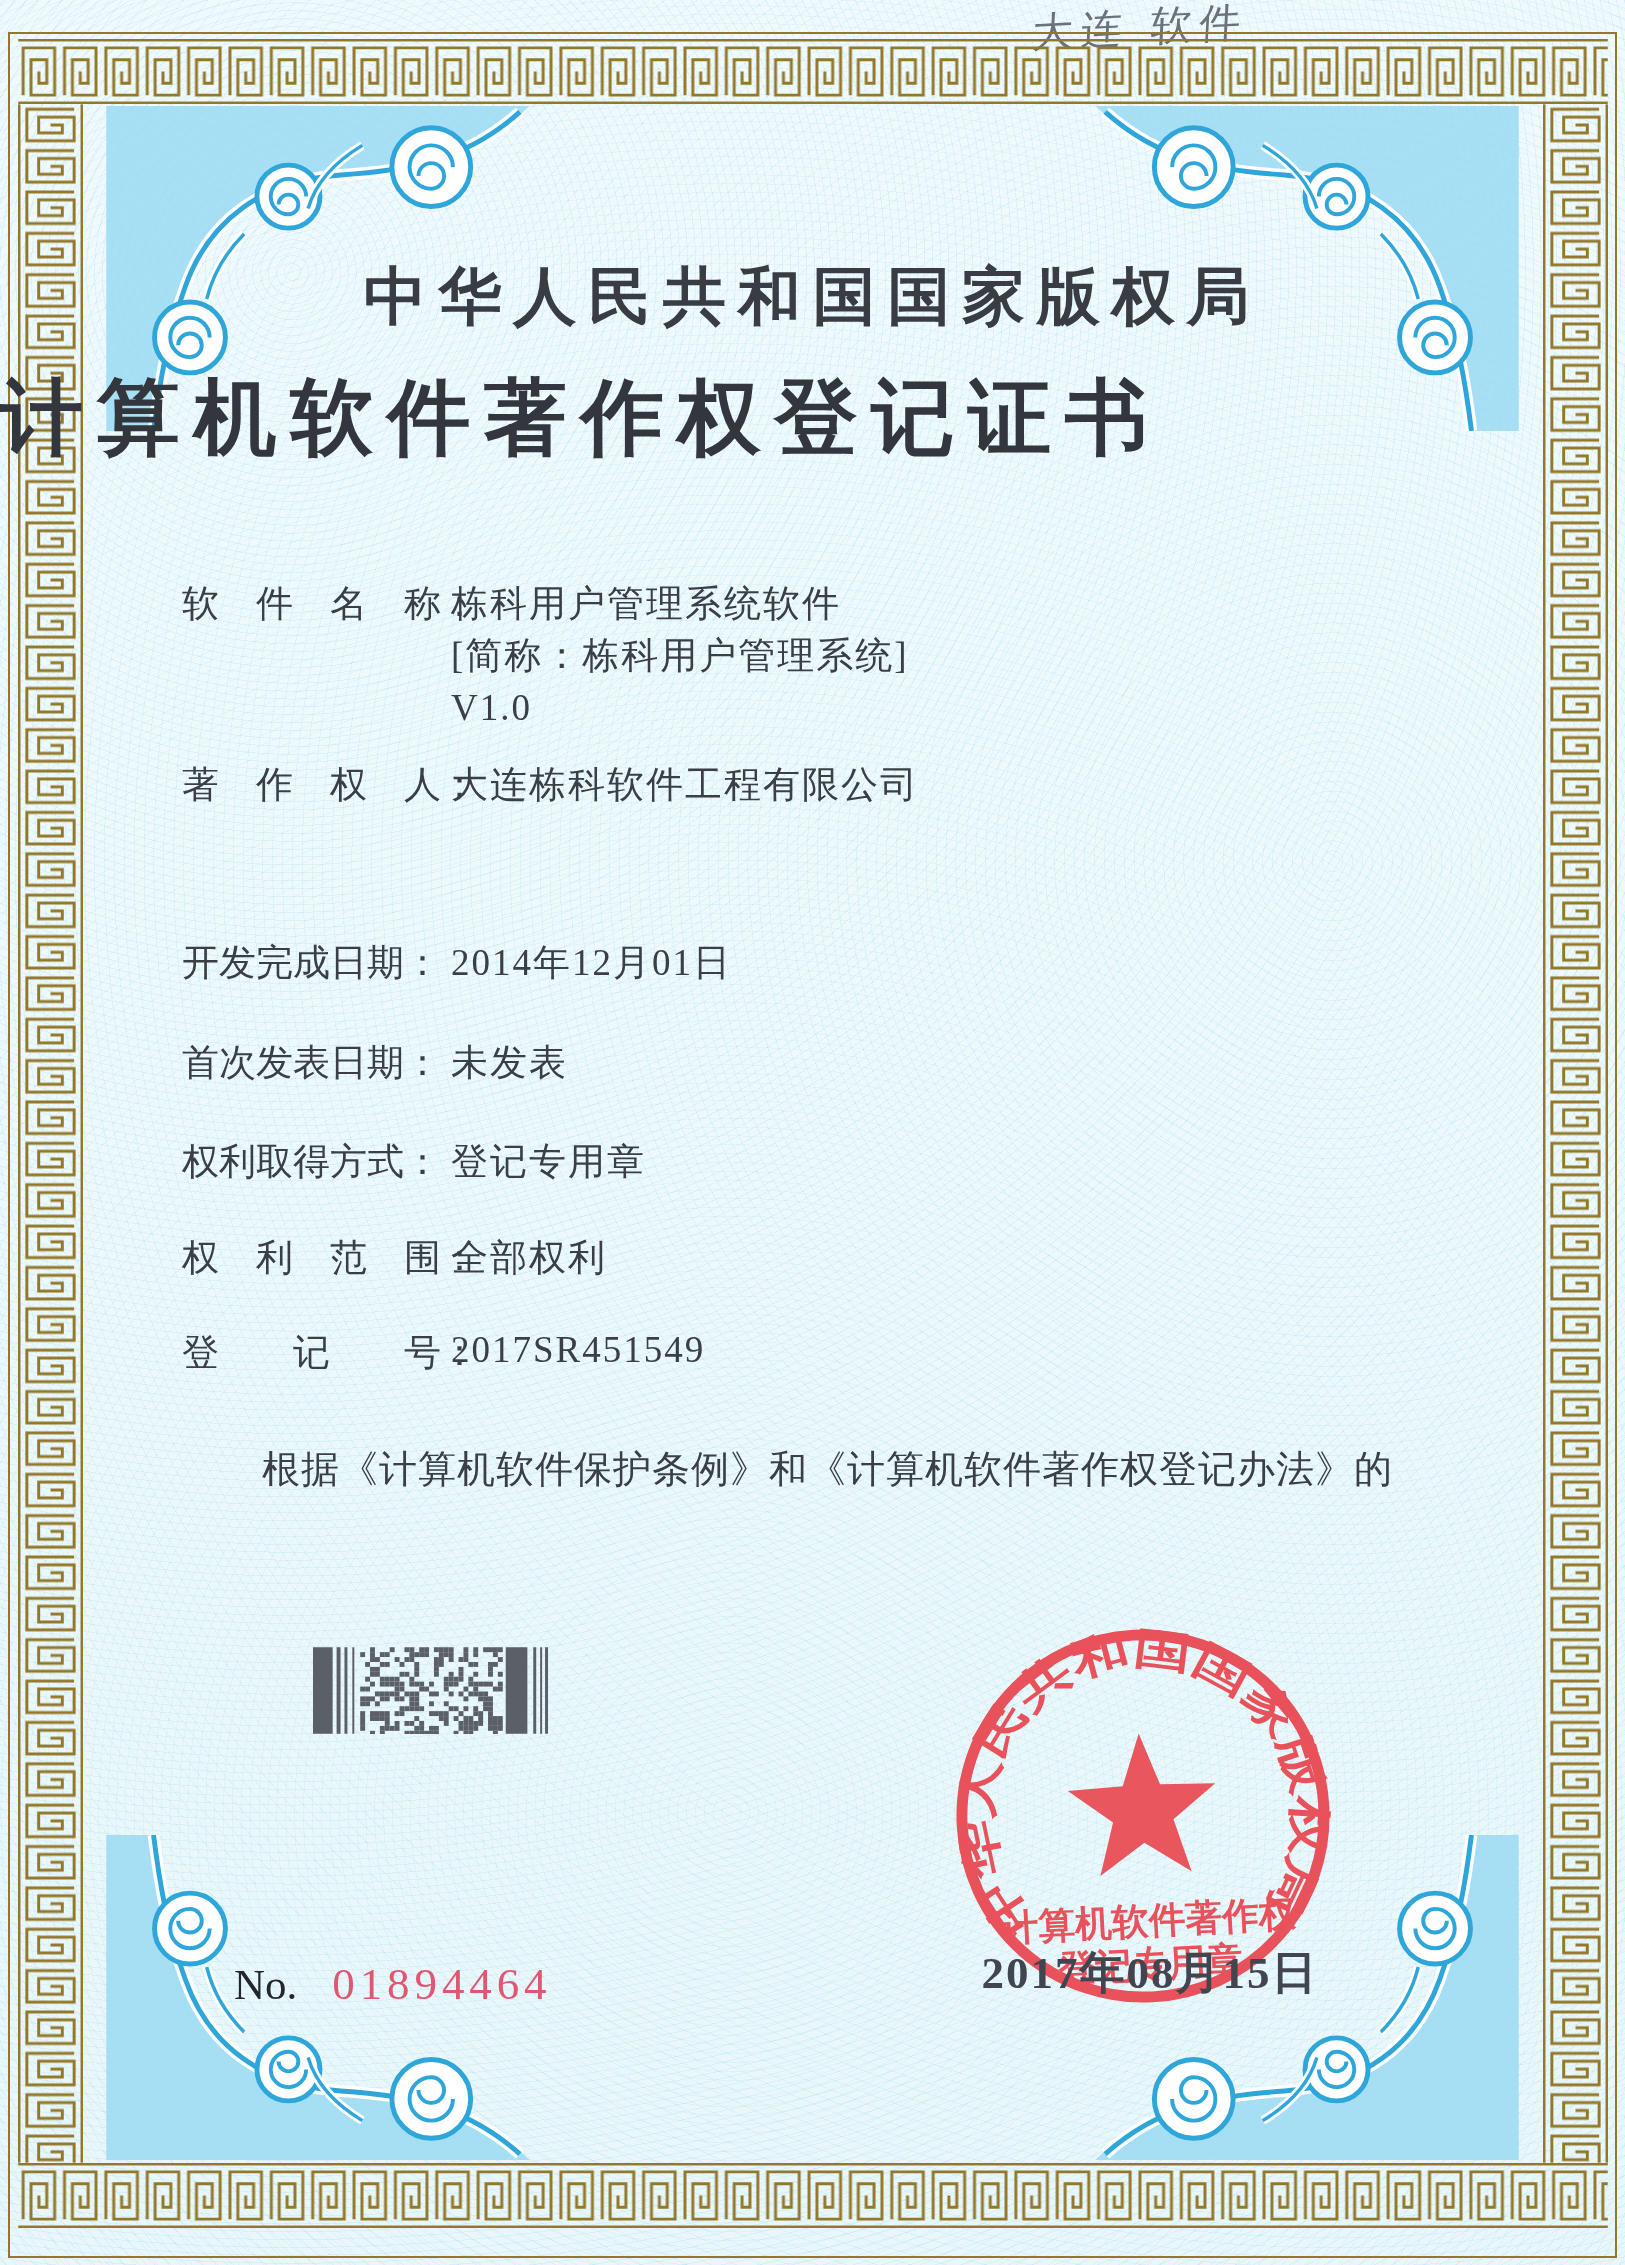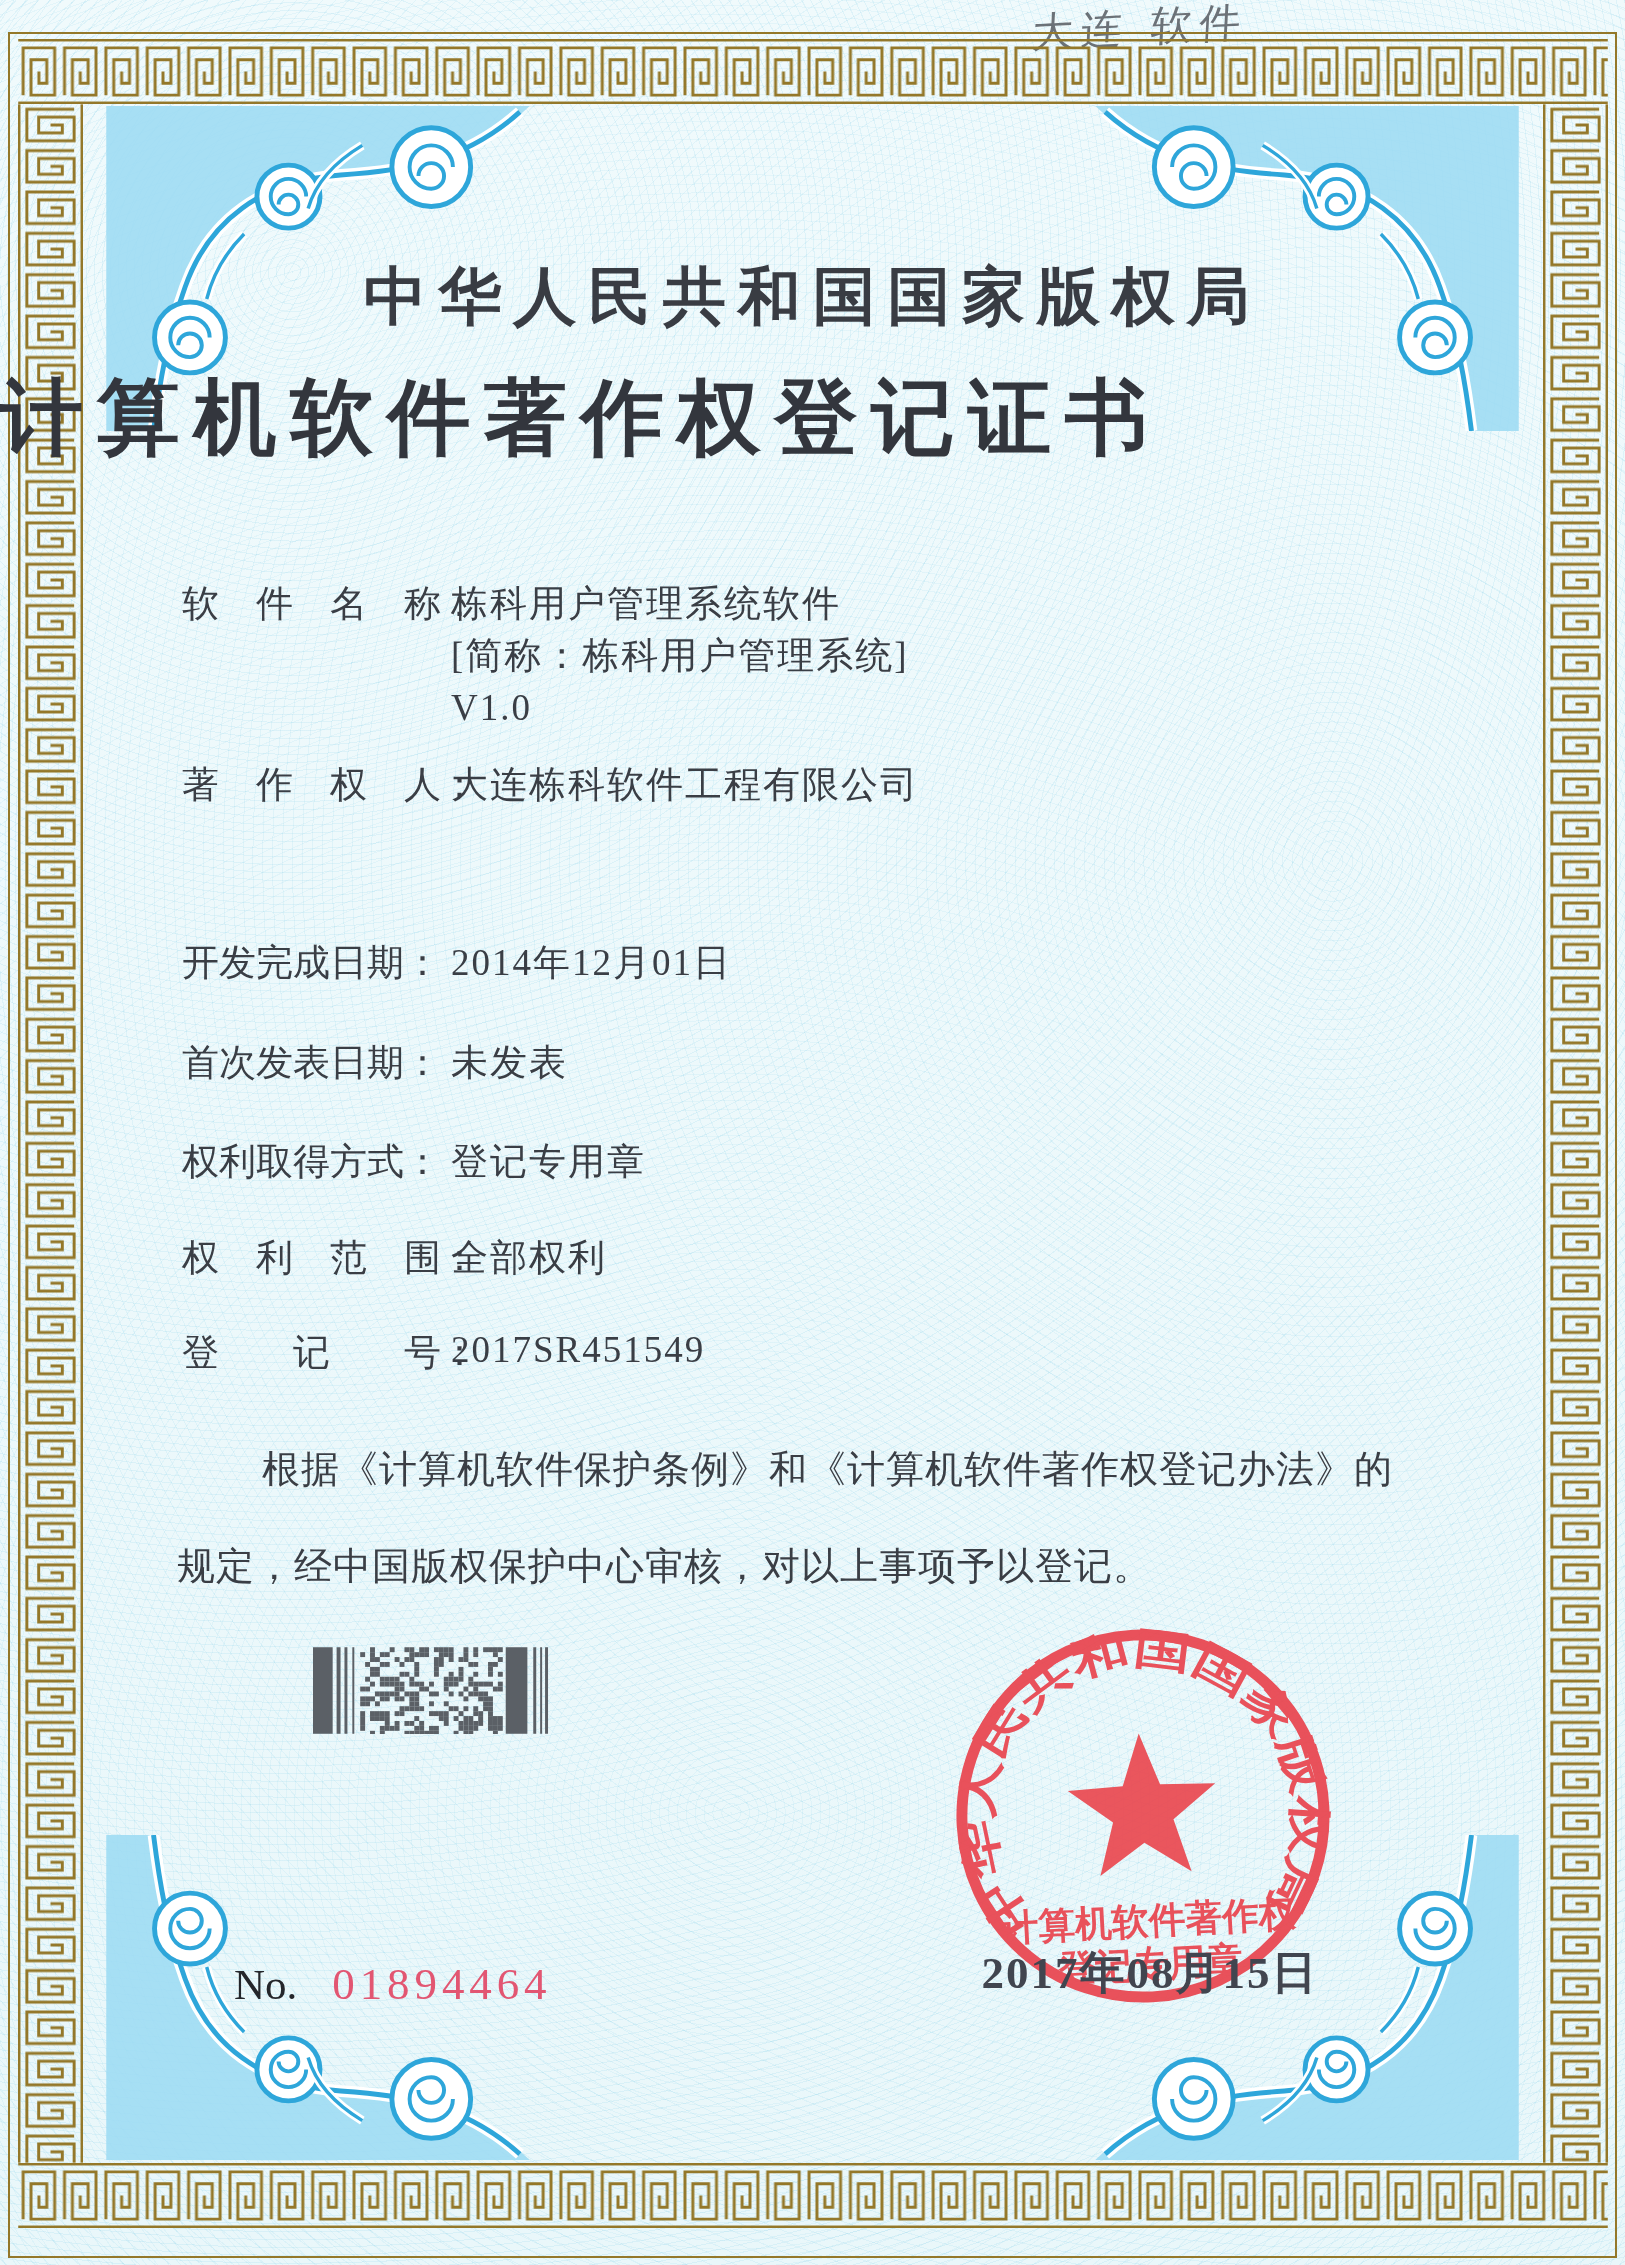--- a/index.html
+++ b/index.html
@@ -195,21 +195,20 @@
     <span class="flabel">权　利　范　围：</span>
     <span class="fvalue">全部权利</span>
   </div>
 
   <div class="row" style="top:1328px;">
     <span class="flabel">登　　记　　号：</span>
     <span class="fvalue">2017SR451549</span>
   </div>
 
   <div class="statement-line" style="left:262px; top:1444px;">根据《计算机软件保护条例》和《计算机软件著作权登记办法》的</div>
-  <div class="statement-line" style="left:177px; top:1541px;">规定，经中国版权保护中心审核，对以上事项予以登记。</div>
 
   <svg class="barcode" width="236" height="87" id="barcode-svg" viewBox="0 0 240 88">
       <rect x="0" y="0" width="20" height="88" fill="#5b6066"></rect>
       <rect x="24" y="0" width="4" height="88" fill="#5b6066"></rect>
       <rect x="32" y="0" width="3" height="88" fill="#5b6066"></rect>
       <rect x="40" y="0" width="2" height="88" fill="#5b6066"></rect>
       <rect x="196" y="0" width="22" height="88" fill="#5b6066"></rect>
       <rect x="224" y="0" width="3" height="88" fill="#5b6066"></rect>
       <rect x="231" y="0" width="2" height="88" fill="#5b6066"></rect>
       <rect x="236" y="0" width="3" height="88" fill="#5b6066"></rect>

